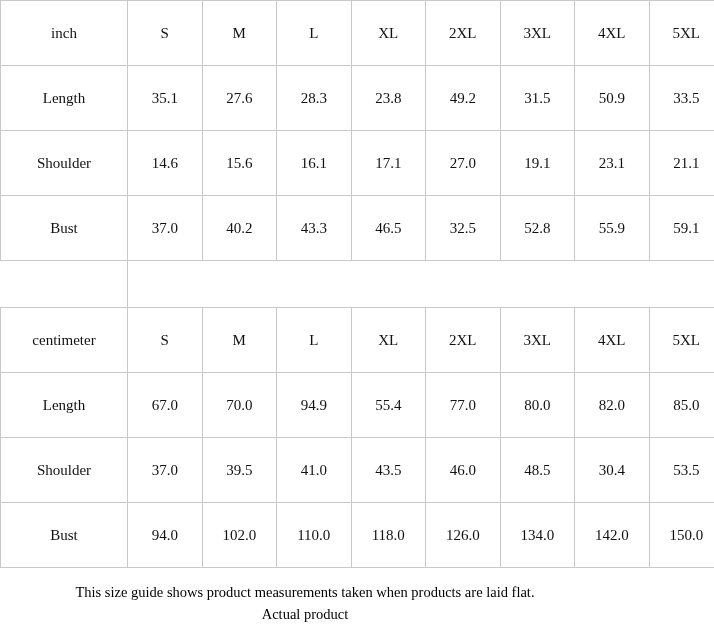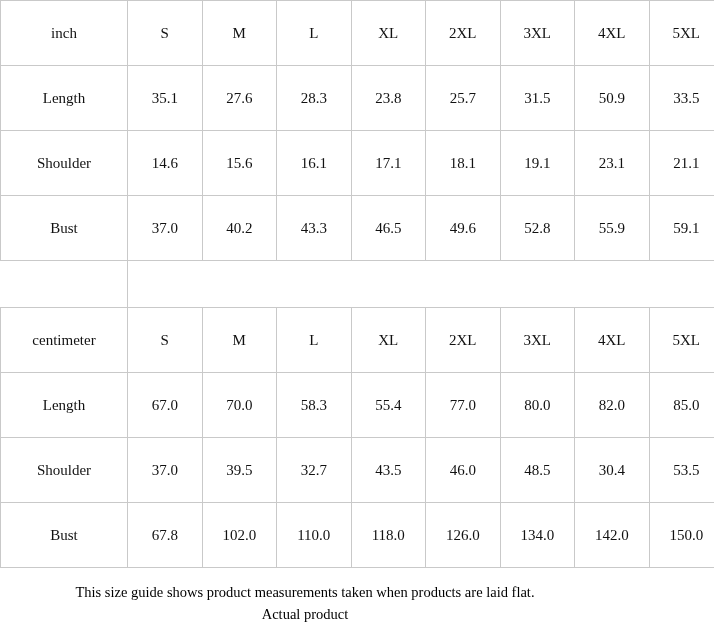--- a/index.html
+++ b/index.html
@@ -86,43 +86,43 @@
         <td class="data-cell">3XL</td>
         <td class="data-cell">4XL</td>
         <td class="data-cell">5XL</td>
       </tr>
       <tr>
         <td class="label-cell">Length</td>
         <td class="data-cell">35.1</td>
         <td class="data-cell">27.6</td>
         <td class="data-cell">28.3</td>
         <td class="data-cell">23.8</td>
-        <td class="data-cell">25.7</td>
+        <td class="data-cell">49.2</td>
         <td class="data-cell">31.5</td>
         <td class="data-cell">50.9</td>
         <td class="data-cell">33.5</td>
       </tr>
       <tr>
         <td class="label-cell">Shoulder</td>
         <td class="data-cell">14.6</td>
         <td class="data-cell">15.6</td>
         <td class="data-cell">16.1</td>
         <td class="data-cell">17.1</td>
-        <td class="data-cell">18.1</td>
+        <td class="data-cell">27.0</td>
         <td class="data-cell">19.1</td>
         <td class="data-cell">23.1</td>
         <td class="data-cell">21.1</td>
       </tr>
       <tr>
         <td class="label-cell">Bust</td>
         <td class="data-cell">37.0</td>
         <td class="data-cell">40.2</td>
         <td class="data-cell">43.3</td>
         <td class="data-cell">46.5</td>
-        <td class="data-cell">49.6</td>
+        <td class="data-cell">32.5</td>
         <td class="data-cell">52.8</td>
         <td class="data-cell">55.9</td>
         <td class="data-cell">59.1</td>
       </tr>
 
       <tr class="spacer-row">
         <td class="label-cell"></td>
         <td class="data-cell first-data"></td>
         <td class="data-cell"></td>
         <td class="data-cell"></td>
@@ -141,41 +141,41 @@
         <td class="data-cell">XL</td>
         <td class="data-cell">2XL</td>
         <td class="data-cell">3XL</td>
         <td class="data-cell">4XL</td>
         <td class="data-cell">5XL</td>
       </tr>
       <tr>
         <td class="label-cell">Length</td>
         <td class="data-cell">67.0</td>
         <td class="data-cell">70.0</td>
-        <td class="data-cell">58.3</td>
+        <td class="data-cell">94.9</td>
         <td class="data-cell">55.4</td>
         <td class="data-cell">77.0</td>
         <td class="data-cell">80.0</td>
         <td class="data-cell">82.0</td>
         <td class="data-cell">85.0</td>
       </tr>
       <tr>
         <td class="label-cell">Shoulder</td>
         <td class="data-cell">37.0</td>
         <td class="data-cell">39.5</td>
-        <td class="data-cell">32.7</td>
+        <td class="data-cell">41.0</td>
         <td class="data-cell">43.5</td>
         <td class="data-cell">46.0</td>
         <td class="data-cell">48.5</td>
         <td class="data-cell">30.4</td>
         <td class="data-cell">53.5</td>
       </tr>
       <tr>
         <td class="label-cell">Bust</td>
-        <td class="data-cell">67.8</td>
+        <td class="data-cell">94.0</td>
         <td class="data-cell">102.0</td>
         <td class="data-cell">110.0</td>
         <td class="data-cell">118.0</td>
         <td class="data-cell">126.0</td>
         <td class="data-cell">134.0</td>
         <td class="data-cell">142.0</td>
         <td class="data-cell">150.0</td>
       </tr>
     </tbody>
   </table>

